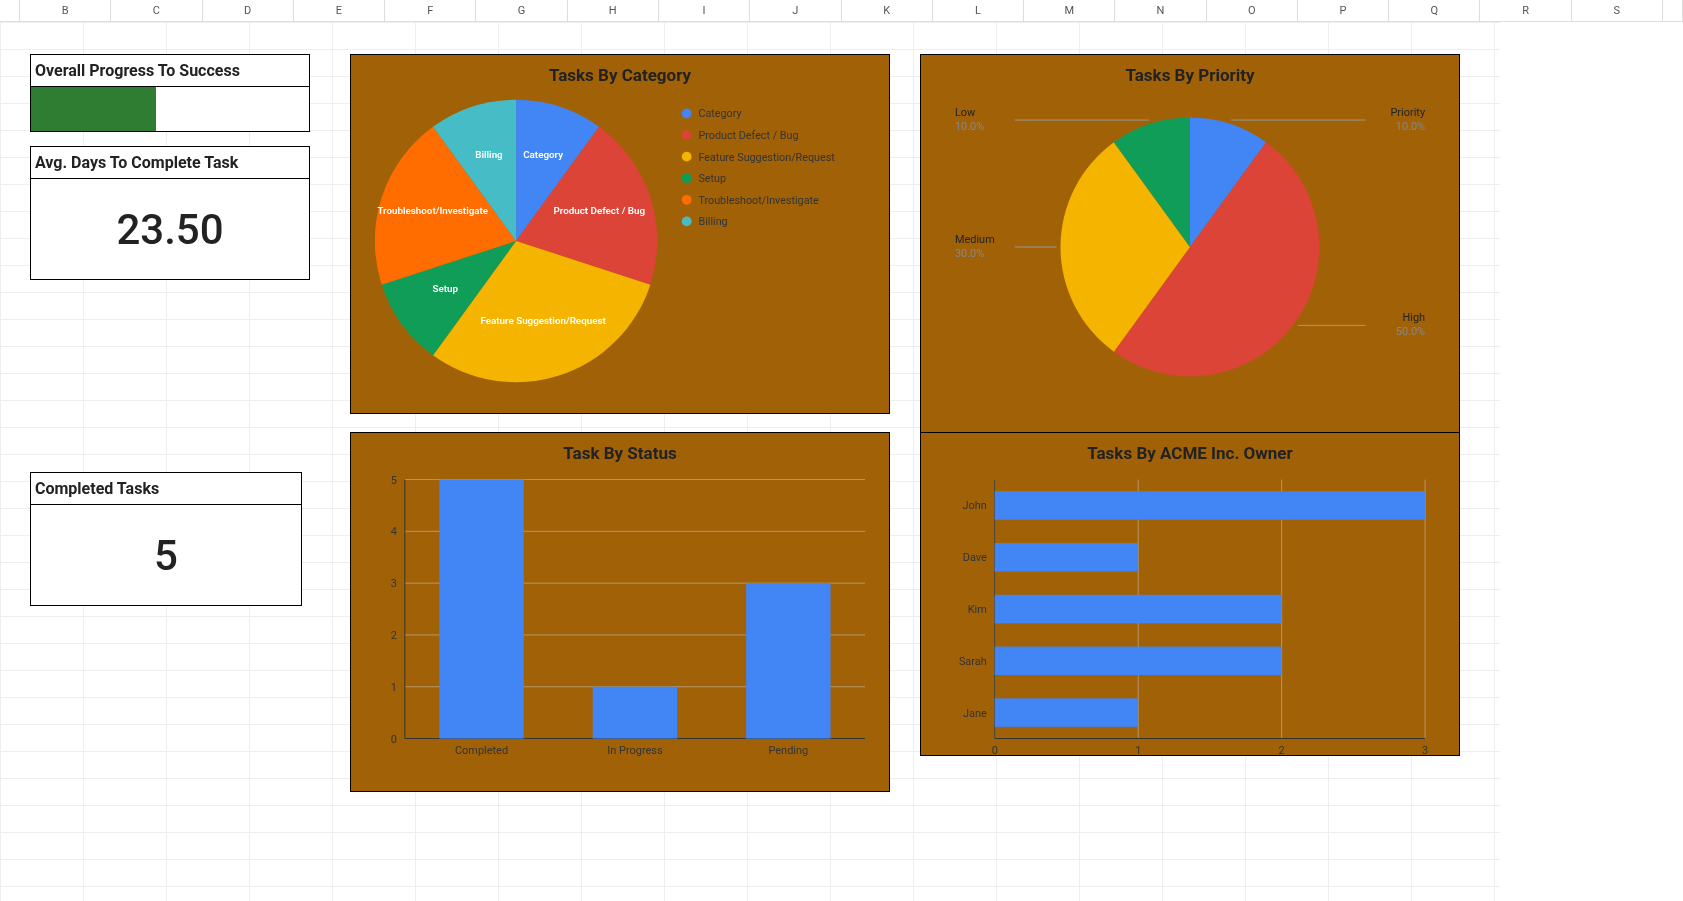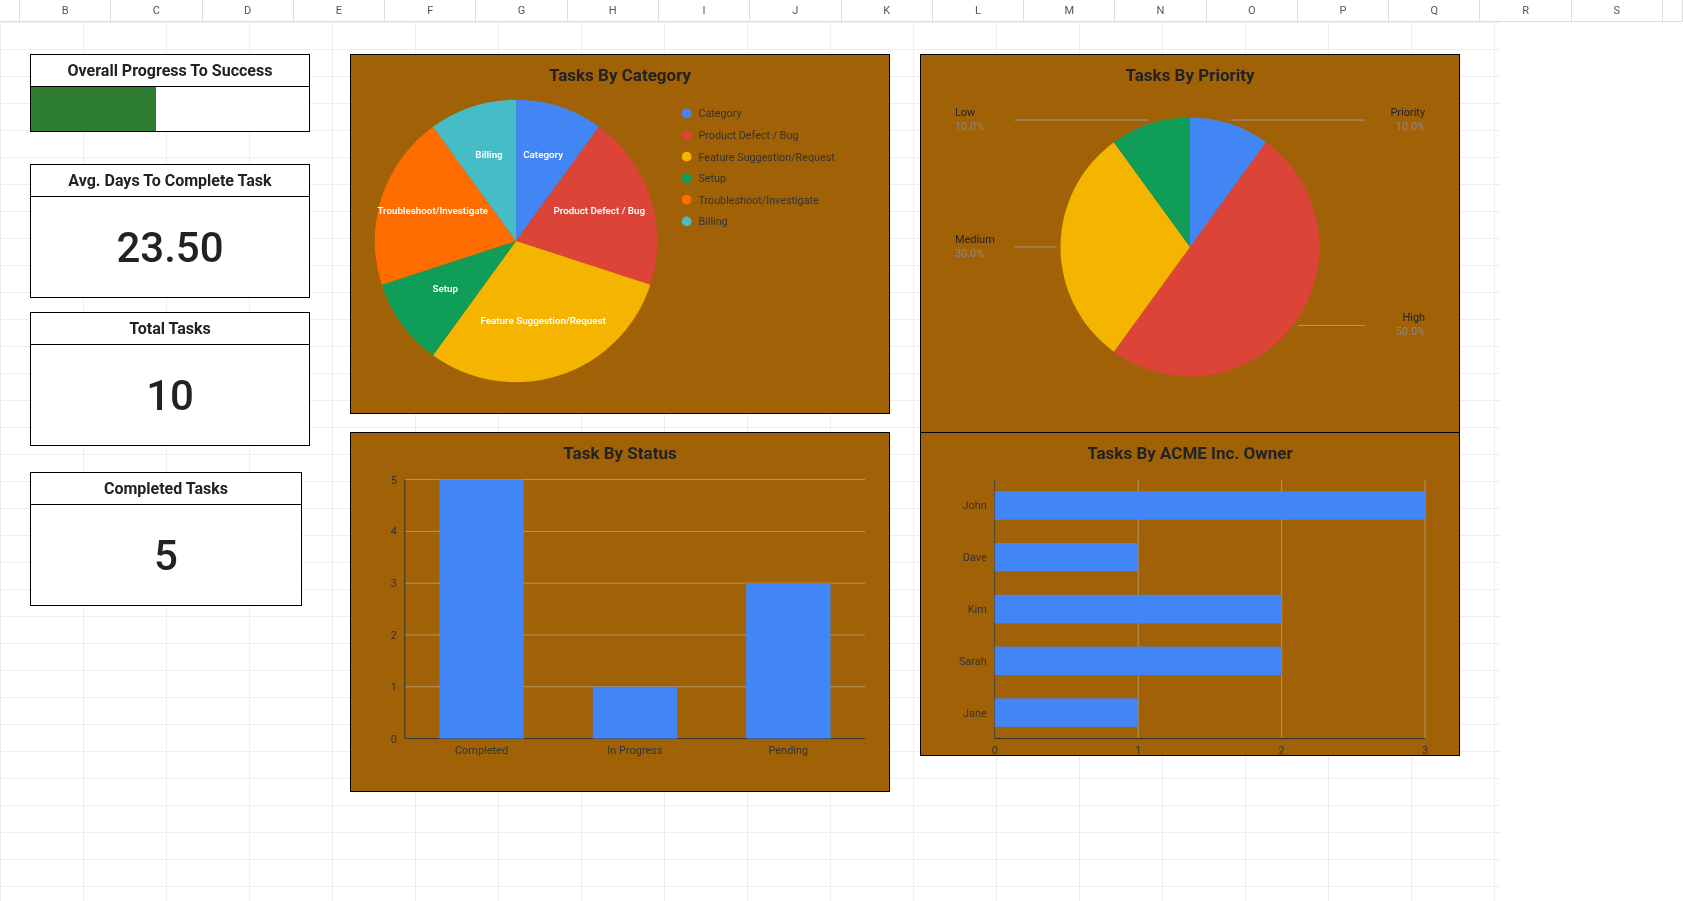--- a/index.html
+++ b/index.html
@@ -40,21 +40,21 @@
     z-index: 0;
   }
   .card {
     position: absolute;
     border: 1.5px solid #000;
     background: #fff;
     z-index: 1;
   }
   .card-title {
     font-weight: 700;
-    text-align: center;
+    text-align: left;
     padding: 6px 4px;
     border-bottom: 1.5px solid #000;
     font-size: 16px;
   }
   .card-body {
     display: flex;
     align-items: center;
     justify-content: center;
   }
   .bigval { font-size: 42px; font-weight: 500; }
@@ -107,33 +107,27 @@
 <div class="canvas">
   <div class="gridlines"></div>
 
   <div class="card" style="left:30px; top:32px; width:280px;">
     <div class="card-title">Overall Progress To Success</div>
     <div class="card-body" style="height:44px; justify-content:flex-start;">
       <div id="progress-fill" style="height: 100%; width: 45%; background: rgb(46, 125, 50);"></div>
     </div>
   </div>
 
-  <div class="card" style="left:30px; top:142px; width:280px;">
+  <div class="card" style="left:30px; top:124px; width:280px;">
     <div class="card-title">Avg. Days To Complete Task</div>
     <div class="card-body" style="height:100px;">
       <span class="bigval">23.50</span>
     </div>
   </div>
 
-  <div class="card" style="left:30px; top:290px; width:280px;">
-    <div class="card-title">Total Tasks</div>
-    <div class="card-body" style="height:100px;">
-      <span class="bigval">10</span>
-    </div>
-  </div>
 
   <div class="card" style="left:30px; top:450px; width:272px;">
     <div class="card-title">Completed Tasks</div>
     <div class="card-body" style="height:100px;">
       <span class="bigval">5</span>
     </div>
   </div>
 
   <div class="chart-card" style="left:350px; top:32px; width:540px; height:360px;">
     <div class="chart-title">Tasks By Category</div>

